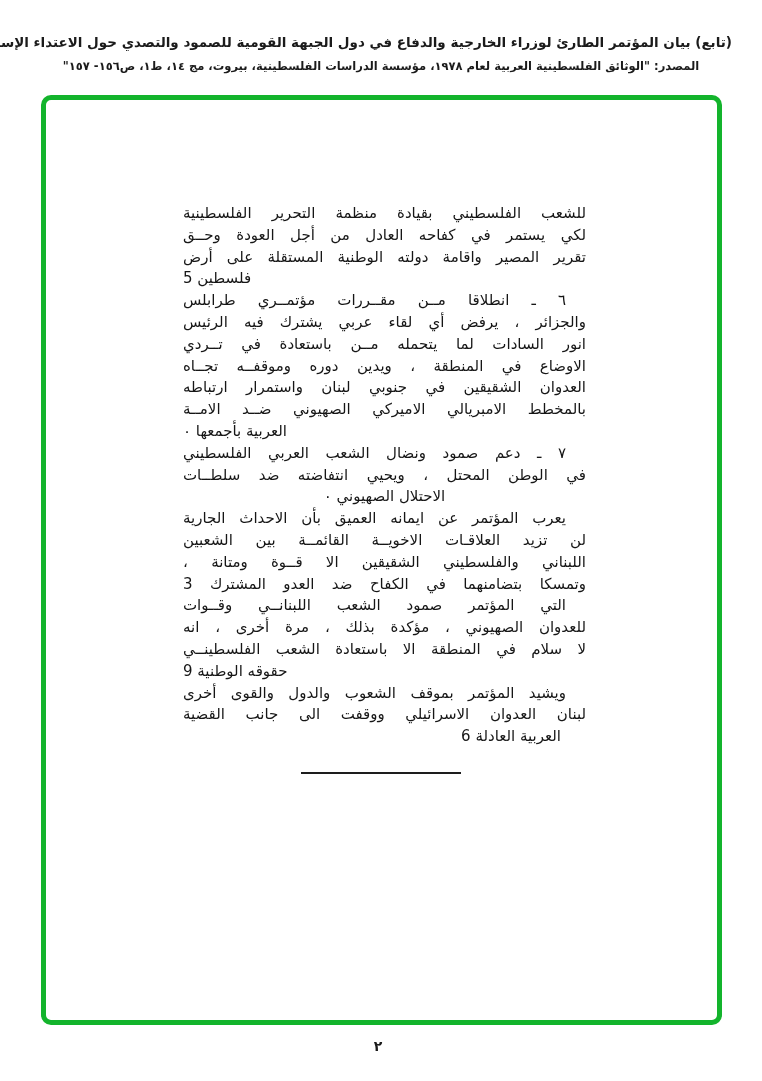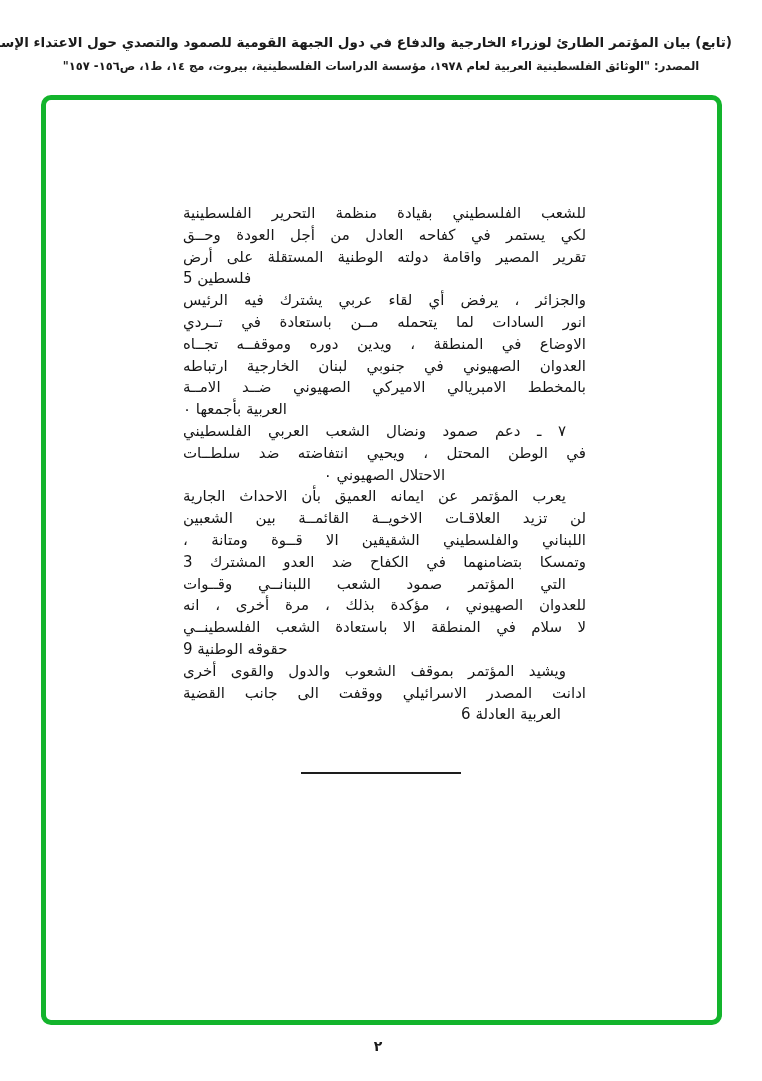--- a/index.html
+++ b/index.html
@@ -109,24 +109,25 @@
 
 <section class="doc-frame" style="border-color: rgb(19, 180, 44);">
   <div class="doc-text" style="color: rgb(22, 22, 22);">
       <div class="para">
         <div class="line align-justify">للشعب الفلسطيني بقيادة منظمة التحرير الفلسطينية</div>
         <div class="line align-justify">لكي يستمر في كفاحه العادل من أجل العودة وحــق</div>
         <div class="line align-justify">تقرير المصير واقامة دولته الوطنية المستقلة على أرض</div>
         <div class="line align-left">فلسطين 5</div>
       </div>
       <div class="para">
+        <div class="line align-justify-indent">٦ ـ انطلاقا مــن مقــررات مؤتمــري طرابلس</div>
         <div class="line align-justify">والجزائر ، يرفض أي لقاء عربي يشترك فيه الرئيس</div>
         <div class="line align-justify">انور السادات لما يتحمله مــن باستعادة في تــردي</div>
         <div class="line align-justify">الاوضاع في المنطقة ، ويدين دوره وموقفــه تجــاه</div>
-        <div class="line align-justify">العدوان الصهيوني في جنوبي لبنان الخارجية ارتباطه</div>
+        <div class="line align-justify">العدوان الشقيقين في جنوبي لبنان واستمرار ارتباطه</div>
         <div class="line align-justify">بالمخطط الامبريالي الاميركي الصهيوني ضــد الامــة</div>
         <div class="line align-left">العربية بأجمعها ٠</div>
       </div>
       <div class="para">
         <div class="line align-justify-indent">٧ ـ دعم صمود ونضال الشعب العربي الفلسطيني</div>
         <div class="line align-justify">في الوطن المحتل ، ويحيي انتفاضته ضد سلطــات</div>
         <div class="line align-center">الاحتلال الصهيوني ٠</div>
       </div>
       <div class="para">
         <div class="line align-justify-indent">يعرب المؤتمر عن ايمانه العميق بأن الاحداث الجارية</div>
@@ -135,21 +136,21 @@
         <div class="line align-justify">وتمسكا بتضامنهما في الكفاح ضد العدو المشترك 3</div>
       </div>
       <div class="para">
         <div class="line align-justify-indent">التي المؤتمر صمود الشعب اللبنانــي وقــوات</div>
         <div class="line align-justify">للعدوان الصهيوني ، مؤكدة بذلك ، مرة أخرى ، انه</div>
         <div class="line align-justify">لا سلام في المنطقة الا باستعادة الشعب الفلسطينــي</div>
         <div class="line align-left">حقوقه الوطنية 9</div>
       </div>
       <div class="para">
         <div class="line align-justify-indent">ويشيد المؤتمر بموقف الشعوب والدول والقوى أخرى</div>
-        <div class="line align-justify">ادانت المصدر الاسرائيلي ووقفت الى جانب القضية</div>
+        <div class="line align-justify">لبنان العدوان الاسرائيلي ووقفت الى جانب القضية</div>
         <div class="line align-right-indent">العربية العادلة 6</div>
       </div>
     </div>
   <div class="section-divider"></div>
 </section>
 
 <footer class="page-footer">
   <span class="page-number">٢</span>
 </footer>
 

